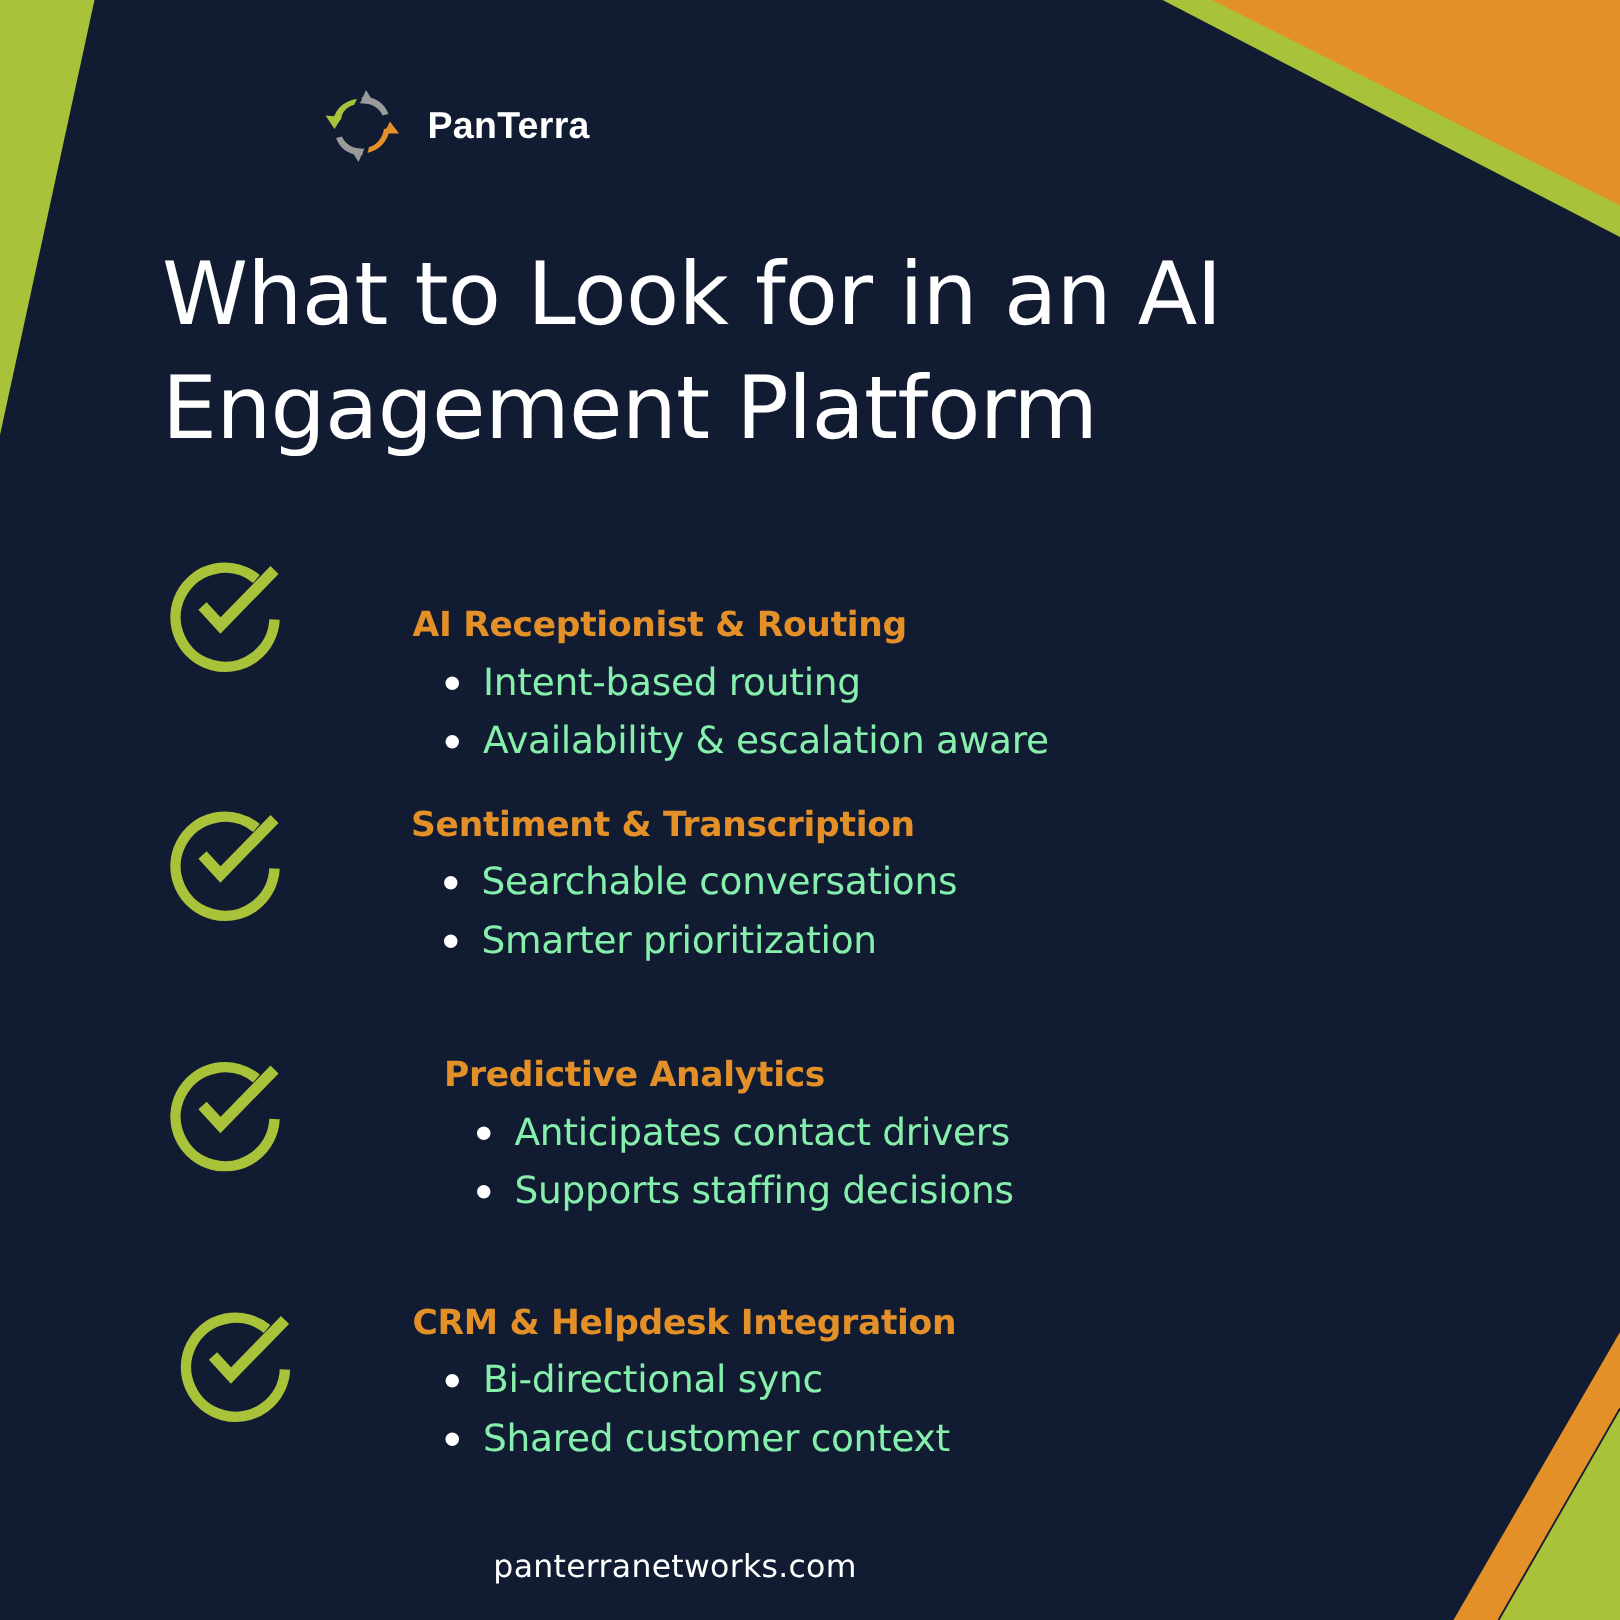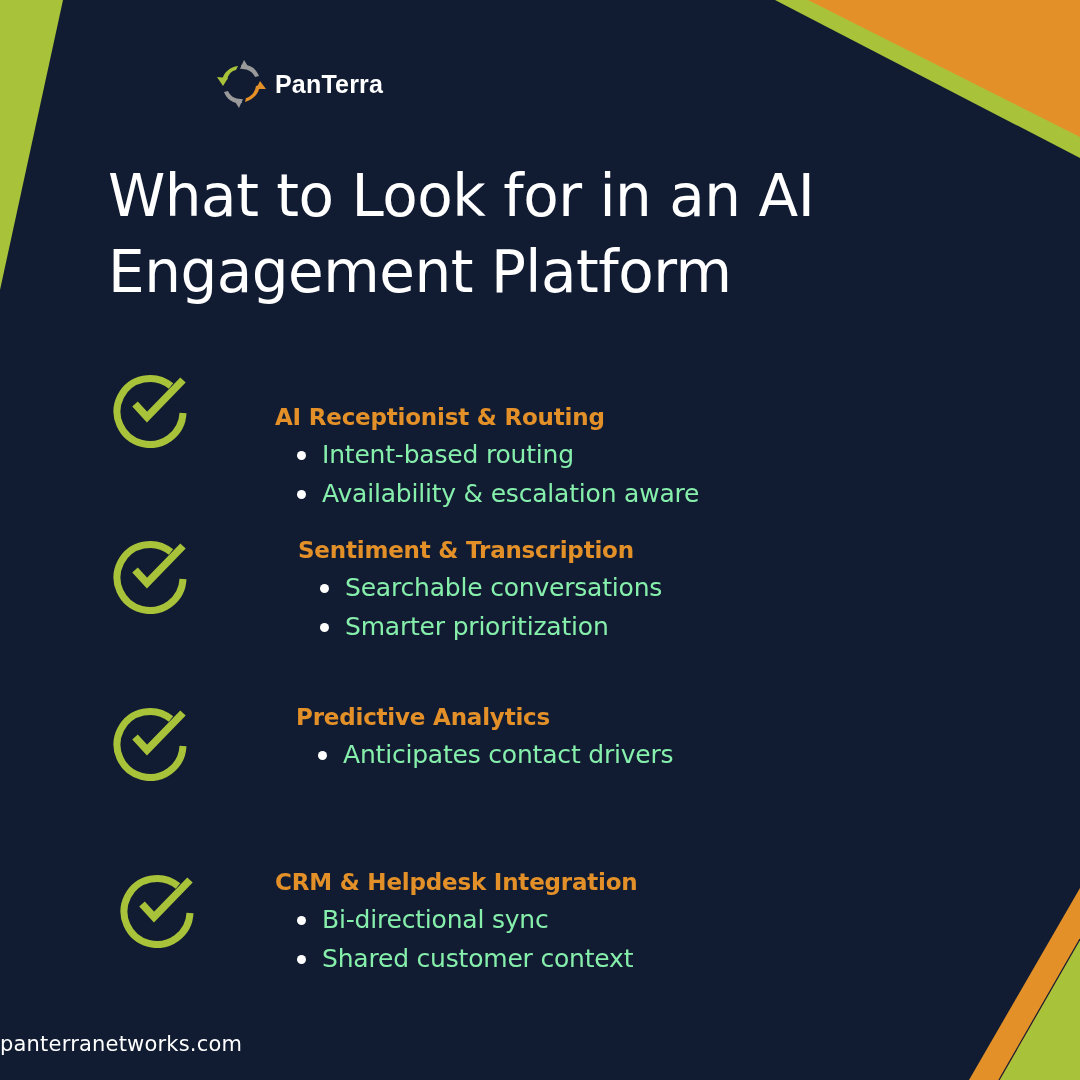--- a/index.html
+++ b/index.html
@@ -7,21 +7,21 @@
     width: 1080px; height: 1080px; position: relative; overflow: hidden;
     background: #111C32;
     font-family: "DejaVu Sans", "Liberation Sans", sans-serif;
     color: #ffffff;
   }
   .deco { position: absolute; left: 0; top: 0; }
   .logo { position: absolute; left: 214px; top: 56px; display: flex; align-items: center; }
   .logo-icon { width: 56px; height: 56px; }
   .logo-text {
     font-family: "Liberation Sans", sans-serif; font-weight: bold;
-    font-size: 25px; color: #ffffff; margin-left: 5px; letter-spacing: 0.2px;
+    font-size: 25px; color: #ffffff; margin-left: 15px; letter-spacing: 0.2px;
   }
   .title {
     position: absolute; left: 108px; top: 158px; width: 880px;
     font-family: "DejaVu Sans", sans-serif; font-weight: normal;
     font-size: 58px; line-height: 76px; letter-spacing: -0.5px; color: #ffffff;
     margin: 0;
   }
   .feature { position: absolute; left: 0; width: 1080px; }
   .check-icon { position: absolute; width: 82px; height: 82px; }
   .feature-body { position: absolute; left: 275px; }
@@ -33,21 +33,21 @@
   .bullets { list-style: none; margin: 0; padding: 0 0 0 22px; }
   .bullets li {
     position: relative; font-size: 25px; line-height: 39px; color: #86efac;
     padding-left: 25px; white-space: nowrap; letter-spacing: -0.2px;
   }
   .bullets li .dot {
     position: absolute; left: 0; top: 16px; width: 9px; height: 9px;
     border-radius: 50%; background: #ffffff;
   }
   .footer-url {
-    position: absolute; left: 0; width: 900px; top: 1032px; text-align: left;
+    position: absolute; left: 0; width: 900px; top: 1032px; text-align: center;
     font-size: 21px; color: #ffffff; letter-spacing: 0.2px;
   }
 </style>
 </head>
 <body>
 
 <svg class="deco" width="1080" height="1080" viewBox="0 0 1080 1080">
 
   <polygon points="0,0 63,0 0,290" fill="#A8C33A"></polygon>
 
@@ -94,38 +94,39 @@
       <li><span class="dot"></span><span>Availability &amp; escalation aware</span></li>
     </ul>
   </div>
 </div>
 
 <div class="feature" style="top:532px;">
   <svg class="check-icon" viewBox="0 0 82 82" style="left:109px; top:0px;">
     <path d="M62,20 A33,33 0 1 0 74,47" fill="none" stroke="#A8C33A" stroke-width="7"></path>
     <polyline points="26,38 38,51 74,14" fill="none" stroke="#A8C33A" stroke-width="7.5" stroke-linejoin="miter"></polyline>
   </svg>
-  <div class="feature-body" style="top:0px; left:274px;margin-left:24px;">
+  <div class="feature-body" style="top:0px; left:274px;">
     <div class="feature-heading">Sentiment &amp; Transcription</div>
     <ul class="bullets">
       <li><span class="dot"></span><span>Searchable conversations</span></li>
       <li><span class="dot"></span><span>Smarter prioritization</span></li>
     </ul>
   </div>
 </div>
 
 <div class="feature" style="top:699px;">
   <svg class="check-icon" viewBox="0 0 82 82" style="left:109px; top:0px;">
     <path d="M62,20 A33,33 0 1 0 74,47" fill="none" stroke="#A8C33A" stroke-width="7"></path>
     <polyline points="26,38 38,51 74,14" fill="none" stroke="#A8C33A" stroke-width="7.5" stroke-linejoin="miter"></polyline>
   </svg>
   <div class="feature-body" style="top:0px;margin-left:21px;">
     <div class="feature-heading">Predictive Analytics</div>
     <ul class="bullets">
       <li><span class="dot"></span><span>Anticipates contact drivers</span></li>
+      <li><span class="dot"></span><span>Supports staffing decisions</span></li>
     </ul>
   </div>
 </div>
 
 <div class="feature" style="top:864px;">
   <svg class="check-icon" viewBox="0 0 82 82" style="left:116px; top:2px;">
     <path d="M62,20 A33,33 0 1 0 74,47" fill="none" stroke="#A8C33A" stroke-width="7"></path>
     <polyline points="26,38 38,51 74,14" fill="none" stroke="#A8C33A" stroke-width="7.5" stroke-linejoin="miter"></polyline>
   </svg>
   <div class="feature-body" style="top:0px;">

